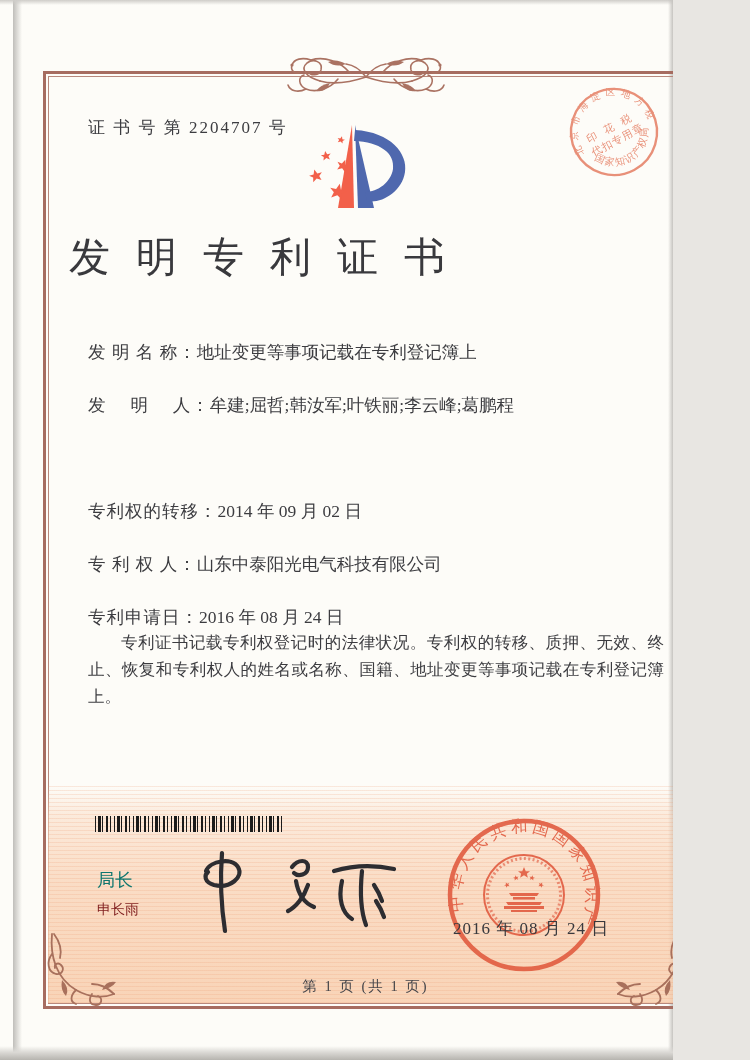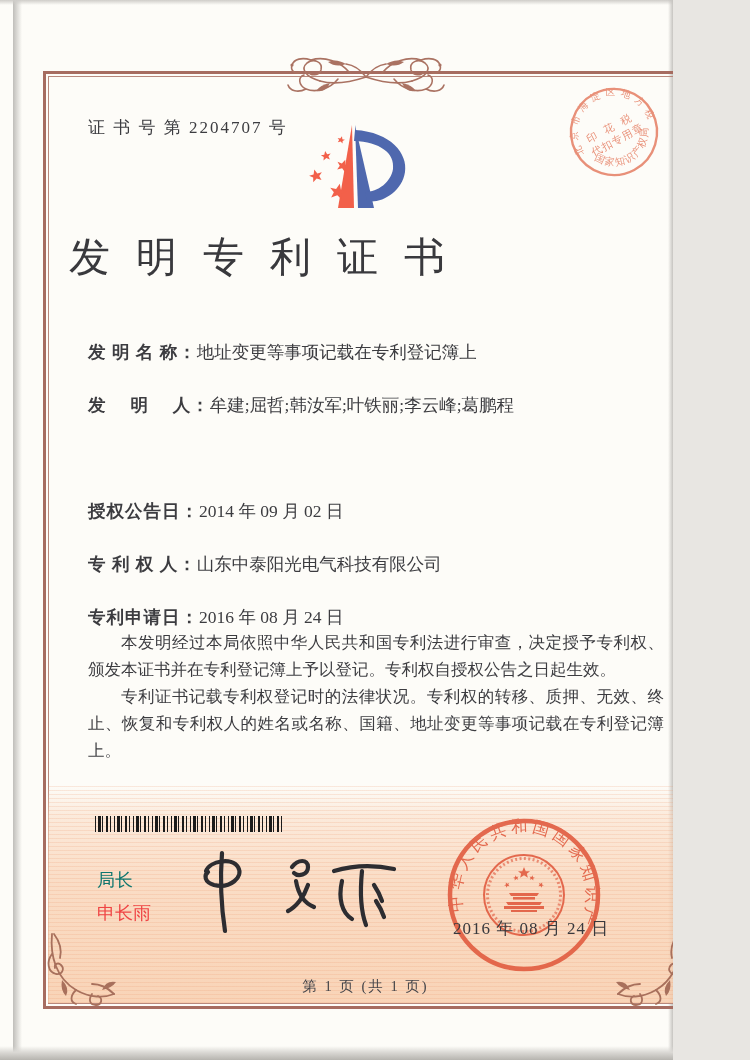--- a/index.html
+++ b/index.html
@@ -24,30 +24,30 @@
   .band { position:absolute; left:48px; top:786px; width:634px; height:217px;
     background:
       repeating-linear-gradient(0deg, rgba(235,152,110,0.20) 0 1px, rgba(255,255,255,0) 1px 4px),
       linear-gradient(180deg, rgba(250,219,196,0) 0%, rgba(250,216,190,0.5) 14%,
                       rgba(249,210,180,0.75) 45%, rgba(248,205,172,0.85) 100%);
   }
   .cert-no { position:absolute; left:88px; top:116px; font-size:17px; letter-spacing:2px; }
   .title   { position:absolute; left:43px; top:230px; width:645px; text-align:left;
              font-size:41px; font-weight:500; color:#39393d; letter-spacing:26px; text-indent:26px; }
   .field   { position:absolute; left:88px; font-size:17.5px; white-space:nowrap; }
-  .field .lbl { letter-spacing:1px;font-weight:bold; }
+  .field .lbl { letter-spacing:1px; }
   .paras   { position:absolute; left:88px; top:629px; width:576px; font-size:16.5px;
              line-height:27px; text-align:justify; }
   .paras p { margin:0; text-indent:2em; }
   .barcode { position:absolute; left:95px; top:816px; width:190px; height:16px;
     background:repeating-linear-gradient(90deg,#1b1b1b 0 1px,transparent 1px 3px,
       #1b1b1b 3px 6px,transparent 6px 7px,#1b1b1b 7px 8px,transparent 8px 11px,
       #1b1b1b 11px 13px,transparent 13px 15px,#1b1b1b 15px 16px,transparent 16px 19px); }
   .issuer-title { position:absolute; left:97px; top:868px; font-size:18px; color:#0f766e; }
-  .issuer-name  { position:absolute; left:97px; top:901px; font-size:18px; color:#ef4444; }
+  .issuer-name  { position:absolute; left:97px; top:901px; font-size:14px; color:#7f1d1d; }
   .signature { position:absolute; left:196px; top:845px; }
   .seal      { position:absolute; left:443px; top:814px; opacity:.86; }
   .seal-date { position:absolute; left:453px; top:917px; font-size:17px; color:#39393d;
                letter-spacing:1px; z-index:5; }
   .tax-stamp { position:absolute; left:566px; top:84px; transform:rotate(-28deg); opacity:.85; }
   .footer    { position:absolute; left:43px; top:977px; width:645px; text-align:center;
                font-size:14.5px; letter-spacing:2px; color:#45454a; z-index:6; }
   .logo         { position:absolute; left:288px; top:120px; }
   .ornament-top { position:absolute; left:250px; top:49px; }
   .corner-bl    { position:absolute; left:42px;  top:932px; }
@@ -156,31 +156,30 @@
 
   <div class="title">发明专利证书</div>
 
   <div class="field" style="top:340px">
     <span class="lbl">发 明 名 称：</span><span class="val">地址变更等事项记载在专利登记簿上</span>
   </div>
   <div class="field" style="top:393px">
     <span class="lbl">发　 明　 人：</span><span class="val">牟建;屈哲;韩汝军;叶铁丽;李云峰;葛鹏程</span>
   </div>
   <div class="field" style="top:499px">
-    <span class="lbl">授权公告日：</span><span class="val">2014 年 09 月 02 日</span>
+    <span class="lbl">专利权的转移：</span><span class="val">2014 年 09 月 02 日</span>
   </div>
   <div class="field" style="top:552px">
     <span class="lbl">专 利 权 人：</span><span class="val">山东中泰阳光电气科技有限公司</span>
   </div>
   <div class="field" style="top:605px">
     <span class="lbl">专利申请日：</span><span class="val">2016 年 08 月 24 日</span>
   </div>
 
   <div class="paras">
-    <p>本发明经过本局依照中华人民共和国专利法进行审查，决定授予专利权、颁发本证书并在专利登记簿上予以登记。专利权自授权公告之日起生效。</p>
     <p>专利证书记载专利权登记时的法律状况。专利权的转移、质押、无效、终止、恢复和专利权人的姓名或名称、国籍、地址变更等事项记载在专利登记簿上。</p>
   </div>
 
   <div class="barcode"></div>
 
   <div class="issuer-title">局长</div>
   <div class="issuer-name">申长雨</div>
 
   <svg class="signature" width="210" height="92" viewBox="0 0 210 92">
     <g stroke="#2d2d31" stroke-width="4.2" fill="none" stroke-linecap="round" stroke-linejoin="round">

